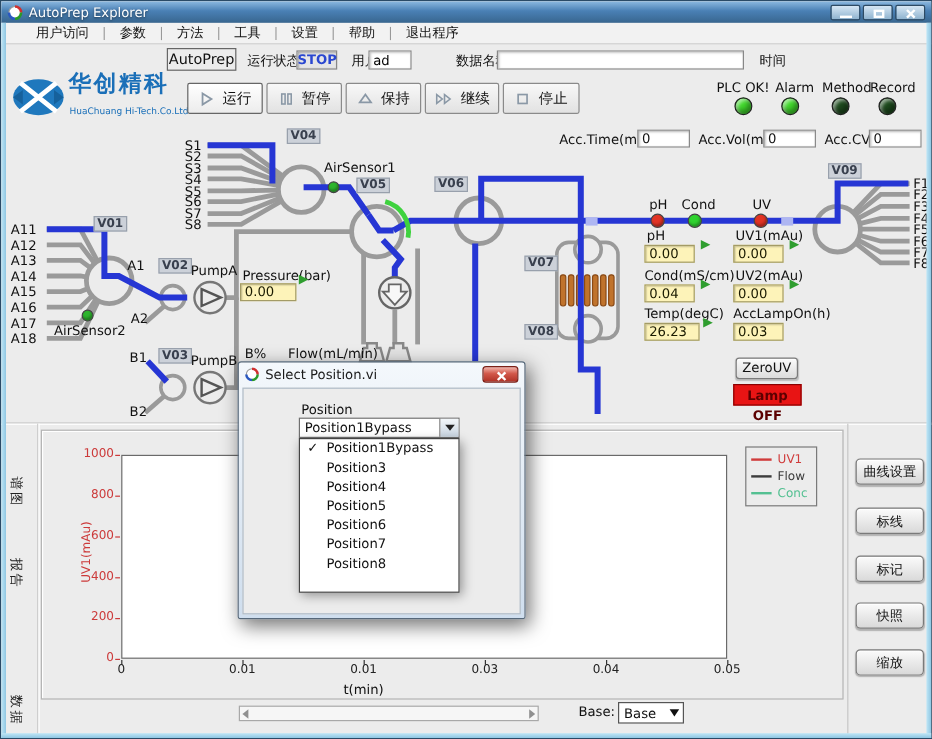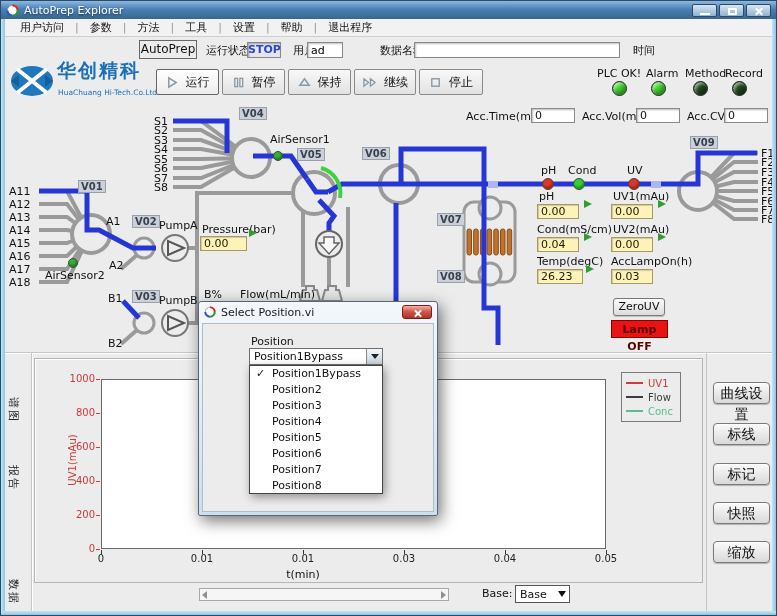--- a/index.html
+++ b/index.html
@@ -7,38 +7,38 @@
 #win{position:relative;width:777px;height:616px;background:#ececec;overflow:hidden;font-size:11px;color:#111;border:1px solid #2a4a66}
 .abs{position:absolute}
 .titlebar{position:absolute;left:0;top:0;width:100%;height:18px;background:linear-gradient(#8cb9e0,#4a80b5 45%,#38668f);display:flex;align-items:center;gap:5px;padding:0 5px;color:#fff;z-index:6}
 .titlebar .title{font-size:11px;text-shadow:0 1px 2px rgba(0,0,0,.55)}
 .winbtns{margin-left:auto;display:flex;gap:2px}
 .wbtn{width:25px;height:13px;border:1px solid #2d4a63;border-radius:2px;background:linear-gradient(#d5e6f4,#8fb3cf);position:relative}
 .g-min{position:absolute;left:7px;top:8px;width:10px;height:2px;background:#fff}
 .g-max{position:absolute;left:8px;top:3px;width:9px;height:7px;border:2px solid #fff}
 .g-x::before,.g-x::after{content:"";position:absolute;left:11px;top:2px;width:2px;height:9px;background:#fff}
 .g-x::before{transform:rotate(45deg)}.g-x::after{transform:rotate(-45deg)}
-.menubar{position:absolute;left:0;top:18px;width:100%;height:18px;background:#f2f2f2;border-bottom:1px solid #cfcfcf;display:flex;align-items:center;padding:0 8px;z-index:5}
+.menubar{position:absolute;left:0;top:18px;width:100%;height:18px;background:#f2f2f2;border-bottom:1px solid #cfcfcf;display:flex;align-items:center;padding:0 18px;z-index:5}
 .mitem{padding:0 11px;font-size:11px}
 .msep{color:#999}
 .lbl{position:absolute;white-space:nowrap;font-size:11px;line-height:12px;z-index:2}
 .port{position:absolute;font-size:11px;line-height:11px;z-index:2}
 .badge{position:absolute;background:#ccd1d9;border:1px solid #98a0ac;color:#39404e;font-weight:bold;font-size:10px;line-height:11px;padding:0 2px;z-index:2}
 .wfield{position:absolute;background:#fff;border:1px solid #8a8a8a;box-shadow:inset 1px 1px 2px rgba(0,0,0,.28);font-size:11px;line-height:14px;padding:0 3px;z-index:2;white-space:nowrap;overflow:hidden}
 .yfield{position:absolute;background:#fdf3b9;border:1px solid #a39b66;box-shadow:inset 1px 1px 1px rgba(0,0,0,.18);font-size:11px;line-height:13px;padding:0 3px;color:#1a1a00;z-index:2}
 .garrow{position:absolute;width:0;height:0;border-left:8px solid #2f9e2f;border-top:4px solid transparent;border-bottom:4px solid transparent;z-index:2}
 .dot{position:absolute;border-radius:50%;border:1px solid #444;z-index:2;box-shadow:inset -1px -2px 2px rgba(0,0,0,.3)}
 .led{position:absolute;width:15px;height:15px;border-radius:50%;border:1px solid #222;box-shadow:inset -2px -3px 4px rgba(0,0,0,.4),inset 2px 2px 3px rgba(255,255,255,.55);z-index:2}
 .ledlbl{position:absolute;font-size:11px;z-index:2}
 .tbtn{position:absolute;top:68px;height:26px;border:1px solid #8a8a8a;border-radius:2px;background:linear-gradient(#f8f8f8,#e2e2e2);display:flex;align-items:center;justify-content:center;gap:7px;font-size:12px;z-index:2}
 .tbtn svg{flex:none}
 .box{position:absolute;border:1px solid #666;background:#ececec;text-align:center;z-index:2}
 .sunken{position:absolute;background:#e6e6e6;border:1px solid #888;box-shadow:inset 1px 1px 2px rgba(0,0,0,.3);text-align:center;z-index:2}
 input.tfield{position:absolute;background:#fff;border:1px solid #888;box-shadow:inset 1px 1px 2px rgba(0,0,0,.25);font-size:11px;padding:0 3px;font-family:inherit;z-index:2}
-.sbtn{position:absolute;left:712px;width:57px;height:22px;border:1px solid #7a7a7a;border-radius:4px;background:linear-gradient(#fbfbfb,#d9d9d9);box-shadow:0 1px 1px rgba(0,0,0,.25),inset 0 1px 0 #fff;font-size:14px;text-align:center;line-height:21px;z-index:2}
+.sbtn{position:absolute;left:712px;width:57px;height:22px;border:1px solid #7a7a7a;border-radius:4px;background:linear-gradient(#fbfbfb,#d9d9d9);box-shadow:0 1px 1px rgba(0,0,0,.25),inset 0 1px 0 #fff;font-size:11px;text-align:center;line-height:21px;z-index:2}
 .minibtn{position:absolute;border:1px solid #7a7a7a;border-radius:3px;background:linear-gradient(#fbfbfb,#dcdcdc);box-shadow:0 1px 1px rgba(0,0,0,.2),inset 0 1px 0 #fff;font-size:11px;text-align:center;z-index:2}
 .lamp{position:absolute;background:#e81414;border:1px solid #8a0000;color:#5c0000;font-weight:bold;font-size:11px;text-align:center;z-index:2}
 .hline{position:absolute;height:1px;background:#c6c6c6;z-index:1}
 .vline{position:absolute;width:1px;background:#c6c6c6;z-index:1}
 .plot{position:absolute;left:100px;top:378px;width:505px;height:170px;background:#fff;border:1px solid #6a6a6a;z-index:2}
 .ytl{position:absolute;width:32px;left:62px;text-align:right;font-size:10px;color:#cc3a3a;z-index:2}
 .xtl{position:absolute;width:40px;text-align:center;font-size:10px;color:#222;top:552px;z-index:2}
 .ytk{position:absolute;width:4px;height:1px;background:#cc3a3a;left:95px;z-index:2}
 .xtk{position:absolute;width:1px;height:4px;background:#333;top:549px;z-index:2}
 .legend{position:absolute;left:620px;top:371px;width:60px;border:1px solid #7a7a7a;background:#ececec;padding:3px 4px;z-index:2}
@@ -430,21 +430,20 @@
     <div class="dbody"></div>
     <span class="dlbl">Position</span>
     <div class="combo">
       <span class="ctxt">Position1Bypass</span>
       <span class="cbtn">
           <i></i>
         </span>
     </div>
     <div class="dlist">
       <div class="opt"><span class="chk">✓</span><span>Position1Bypass</span></div>
-      <div class="opt"><span>Position2</span></div>
       <div class="opt"><span>Position3</span></div>
       <div class="opt"><span>Position4</span></div>
       <div class="opt"><span>Position5</span></div>
       <div class="opt"><span>Position6</span></div>
       <div class="opt"><span>Position7</span></div>
       <div class="opt"><span>Position8</span></div>
     </div>
   </div>
 
 </div>

